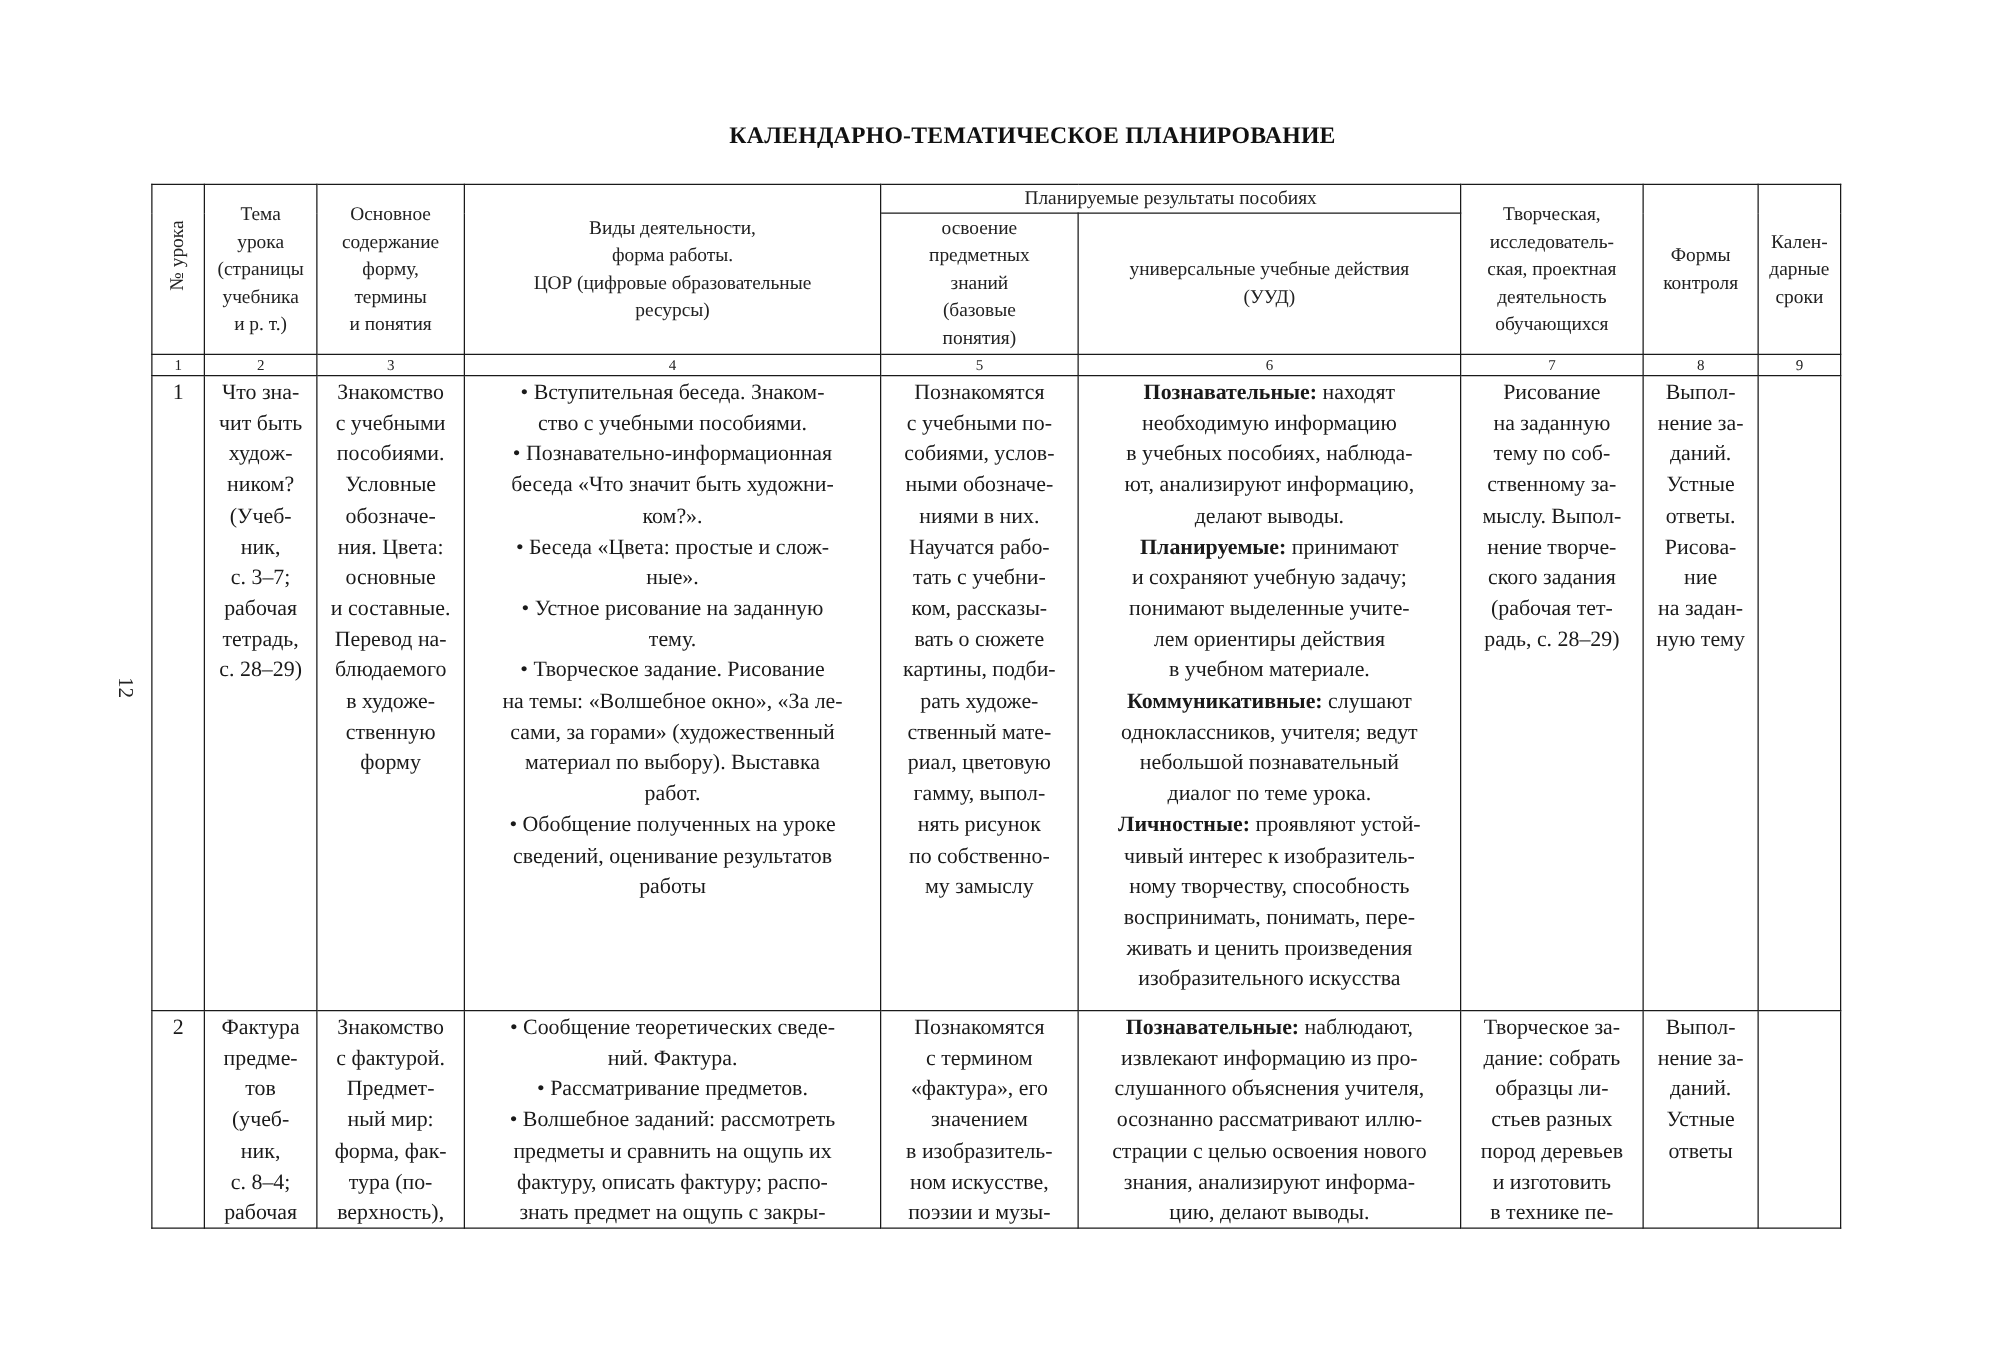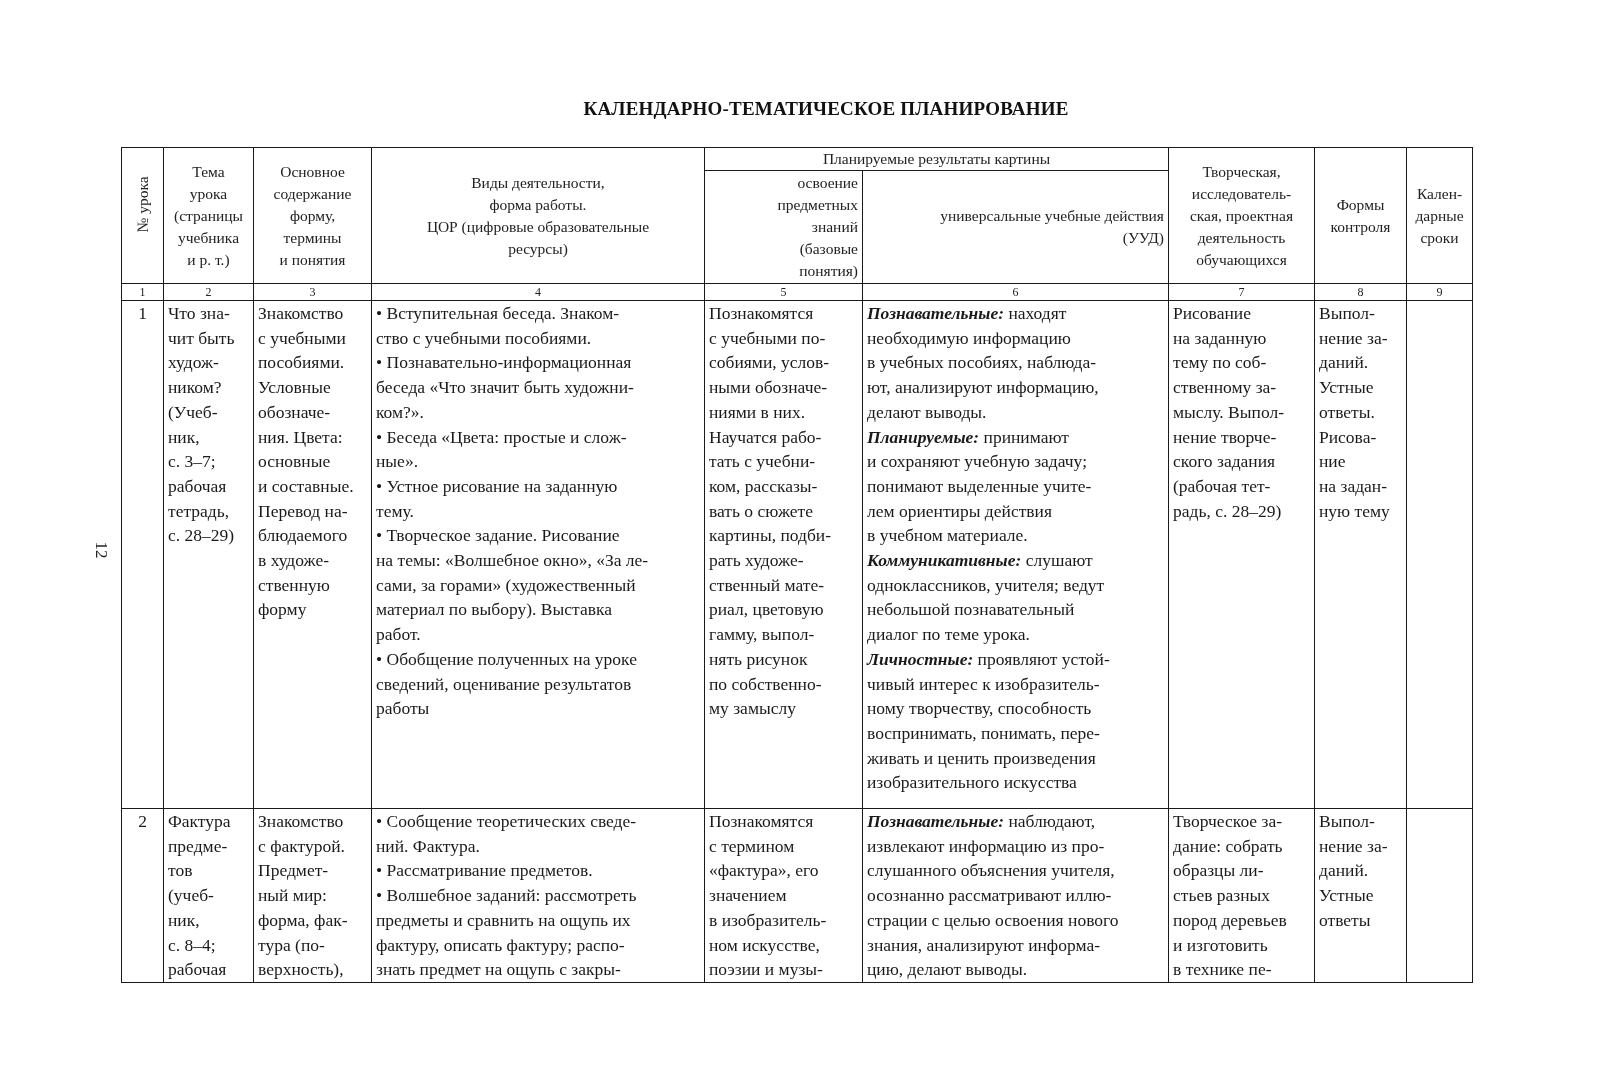--- a/index.html
+++ b/index.html
@@ -20,25 +20,25 @@
     border-collapse: collapse; table-layout: fixed;
   }
   table.plan td, table.plan th {
     border: 1.6px solid #1a1a1a; vertical-align: top; padding: 0 4px;
   }
   th { font-weight: normal; font-size: 15.5px; line-height: 22px; text-align: center; vertical-align: middle !important; color: #222; }
   th.vert { padding: 0; }
   th.vert div { transform: rotate(-90deg); white-space: nowrap; font-size: 15.5px; }
   tr.nums td { font-size: 12px; line-height: 14px; text-align: center; padding: 1px 0; color: #222; }
   tr.head1 th { height: 20px; }
-  tr.head2 th { height: 112px; text-align: right; }
-  td.body { font-size: 17.5px; line-height: 24.7px; padding: 4px 4px 2px 5px; color: #1a1a1a; }
+  tr.head2 th { height: 112px; }
+  td.body { font-size: 17.5px; line-height: 24.7px; padding: 4px 4px 2px 5px; color: #1a1a1a; text-align: center; }
   td.num { text-align: center; padding-top: 4px; }
   .ml { white-space: pre-line; display: block; }
-  .uud-b { font-weight: bold; font-style: italic; }
+  .uud-b { font-weight: bold; }
   tr.row1 td { height: 507px; }
   tr.row2 td { height: 170px; }
 </style>
 </head>
 <body>
 
 <div class="page-title">КАЛЕНДАРНО-ТЕМАТИЧЕСКОЕ ПЛАНИРОВАНИЕ</div>
 <div class="page-number">12</div>
 
 <table class="plan">
@@ -71,21 +71,21 @@
 форму,
 термины
 и понятия</span>
         </th>
     <th rowspan="2">
           <span class="ml">Виды деятельности,
 форма работы.
 ЦОР (цифровые образовательные
 ресурсы)</span>
         </th>
-    <th colspan="2">Планируемые результаты картины</th>
+    <th colspan="2">Планируемые результаты пособиях</th>
     <th rowspan="2">
           <span class="ml">Творческая,
 исследователь-
 ская, проектная
 деятельность
 обучающихся</span>
         </th>
     <th rowspan="2">
           <span class="ml">Формы
 контроля</span>

